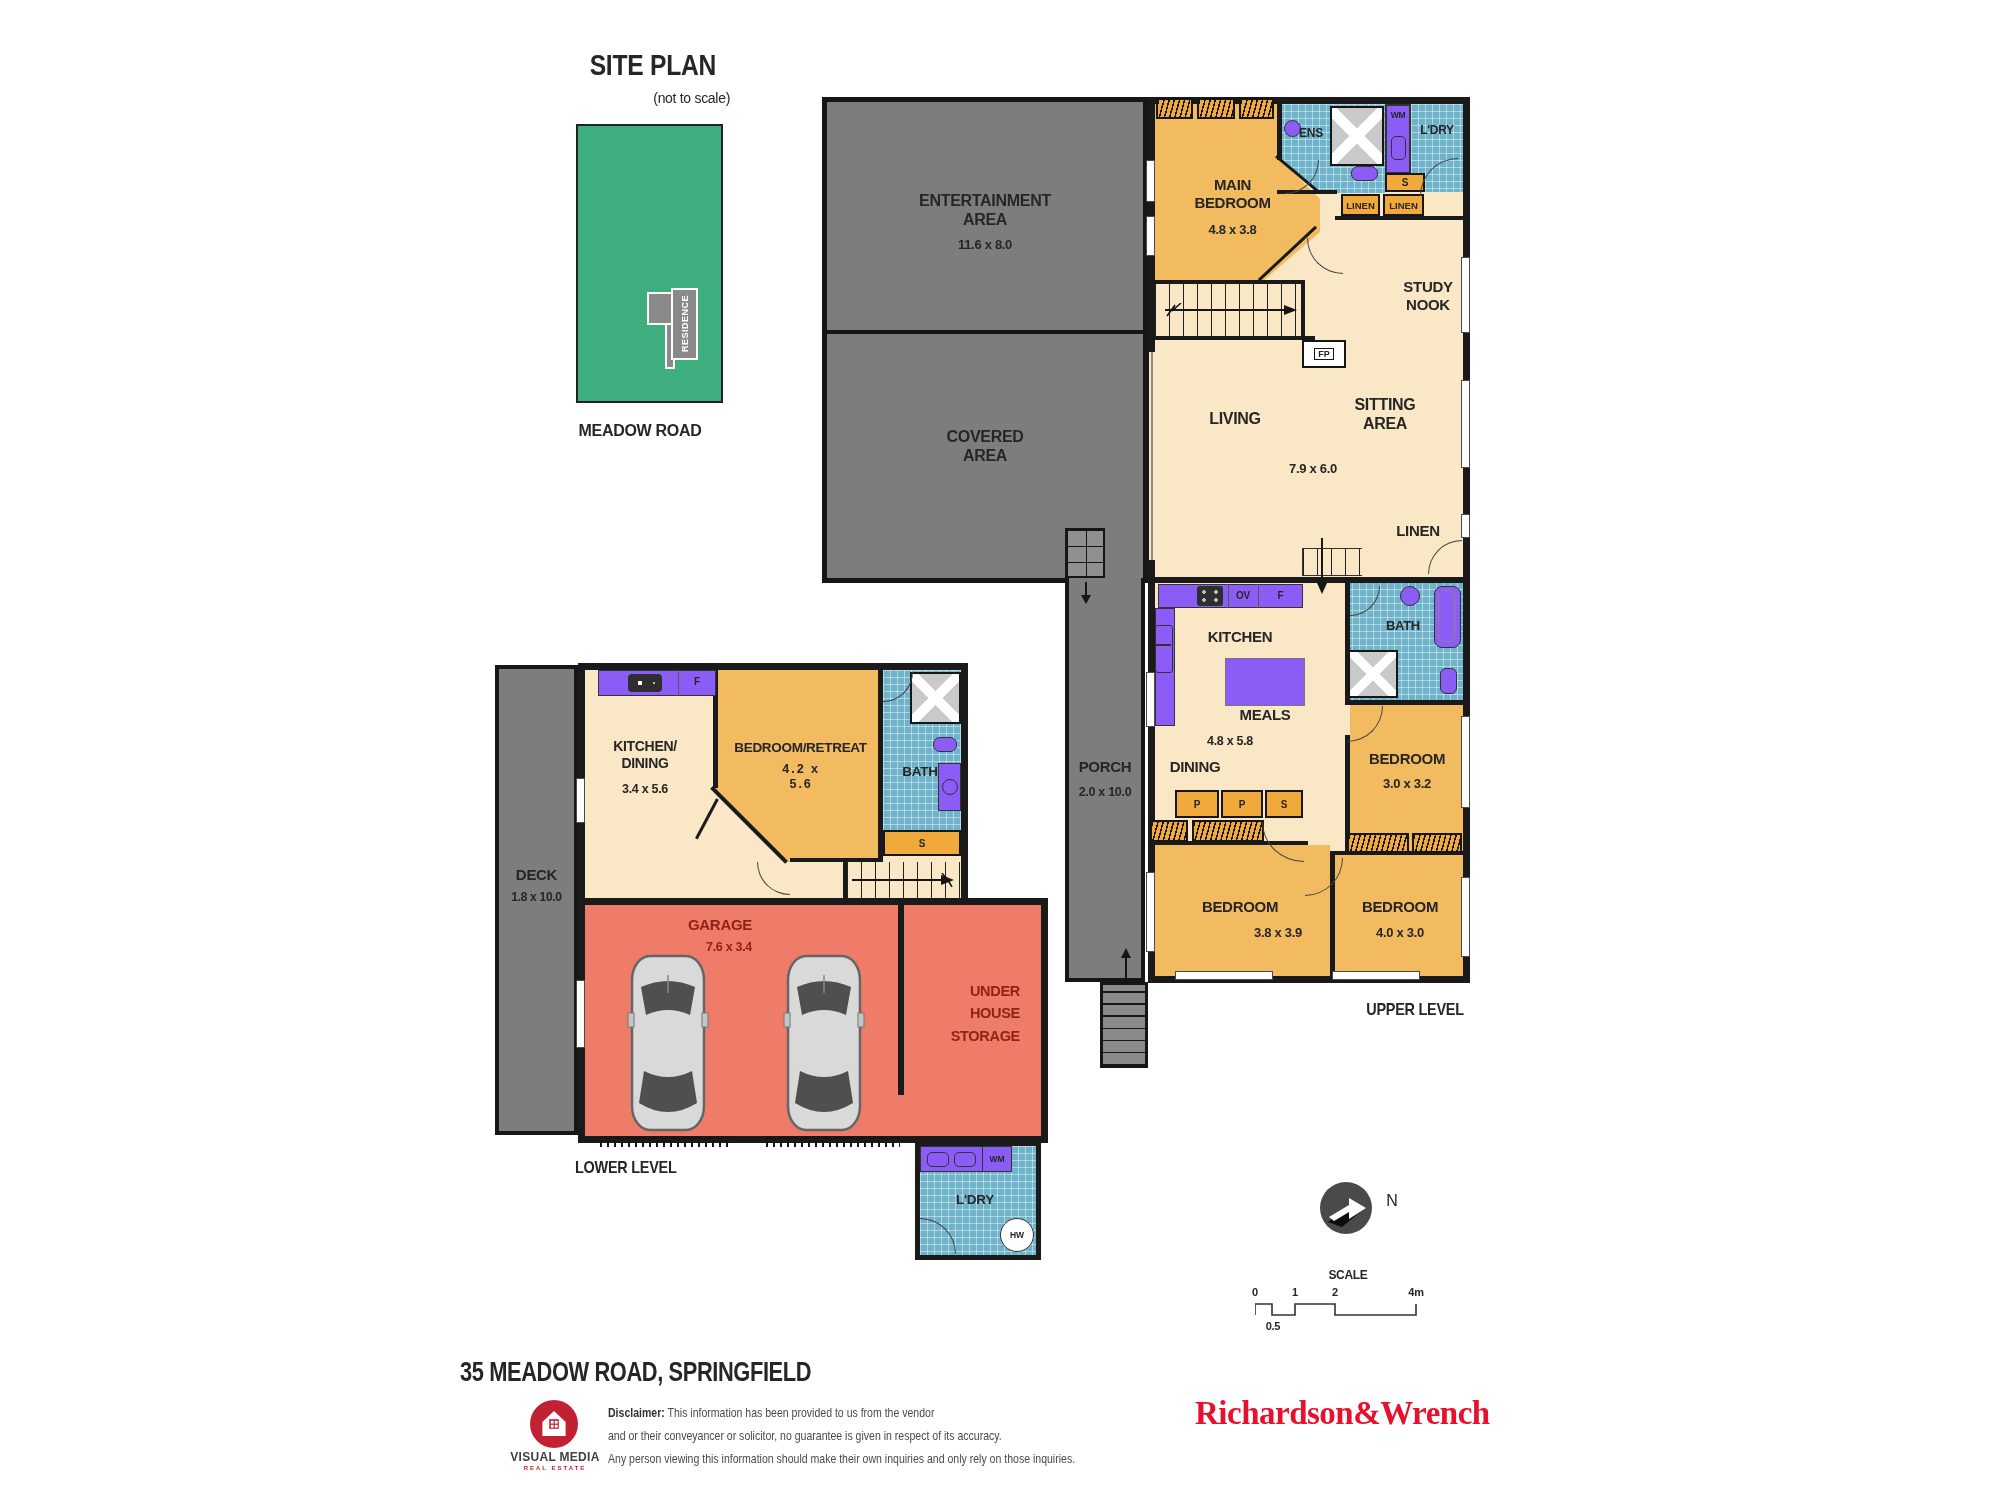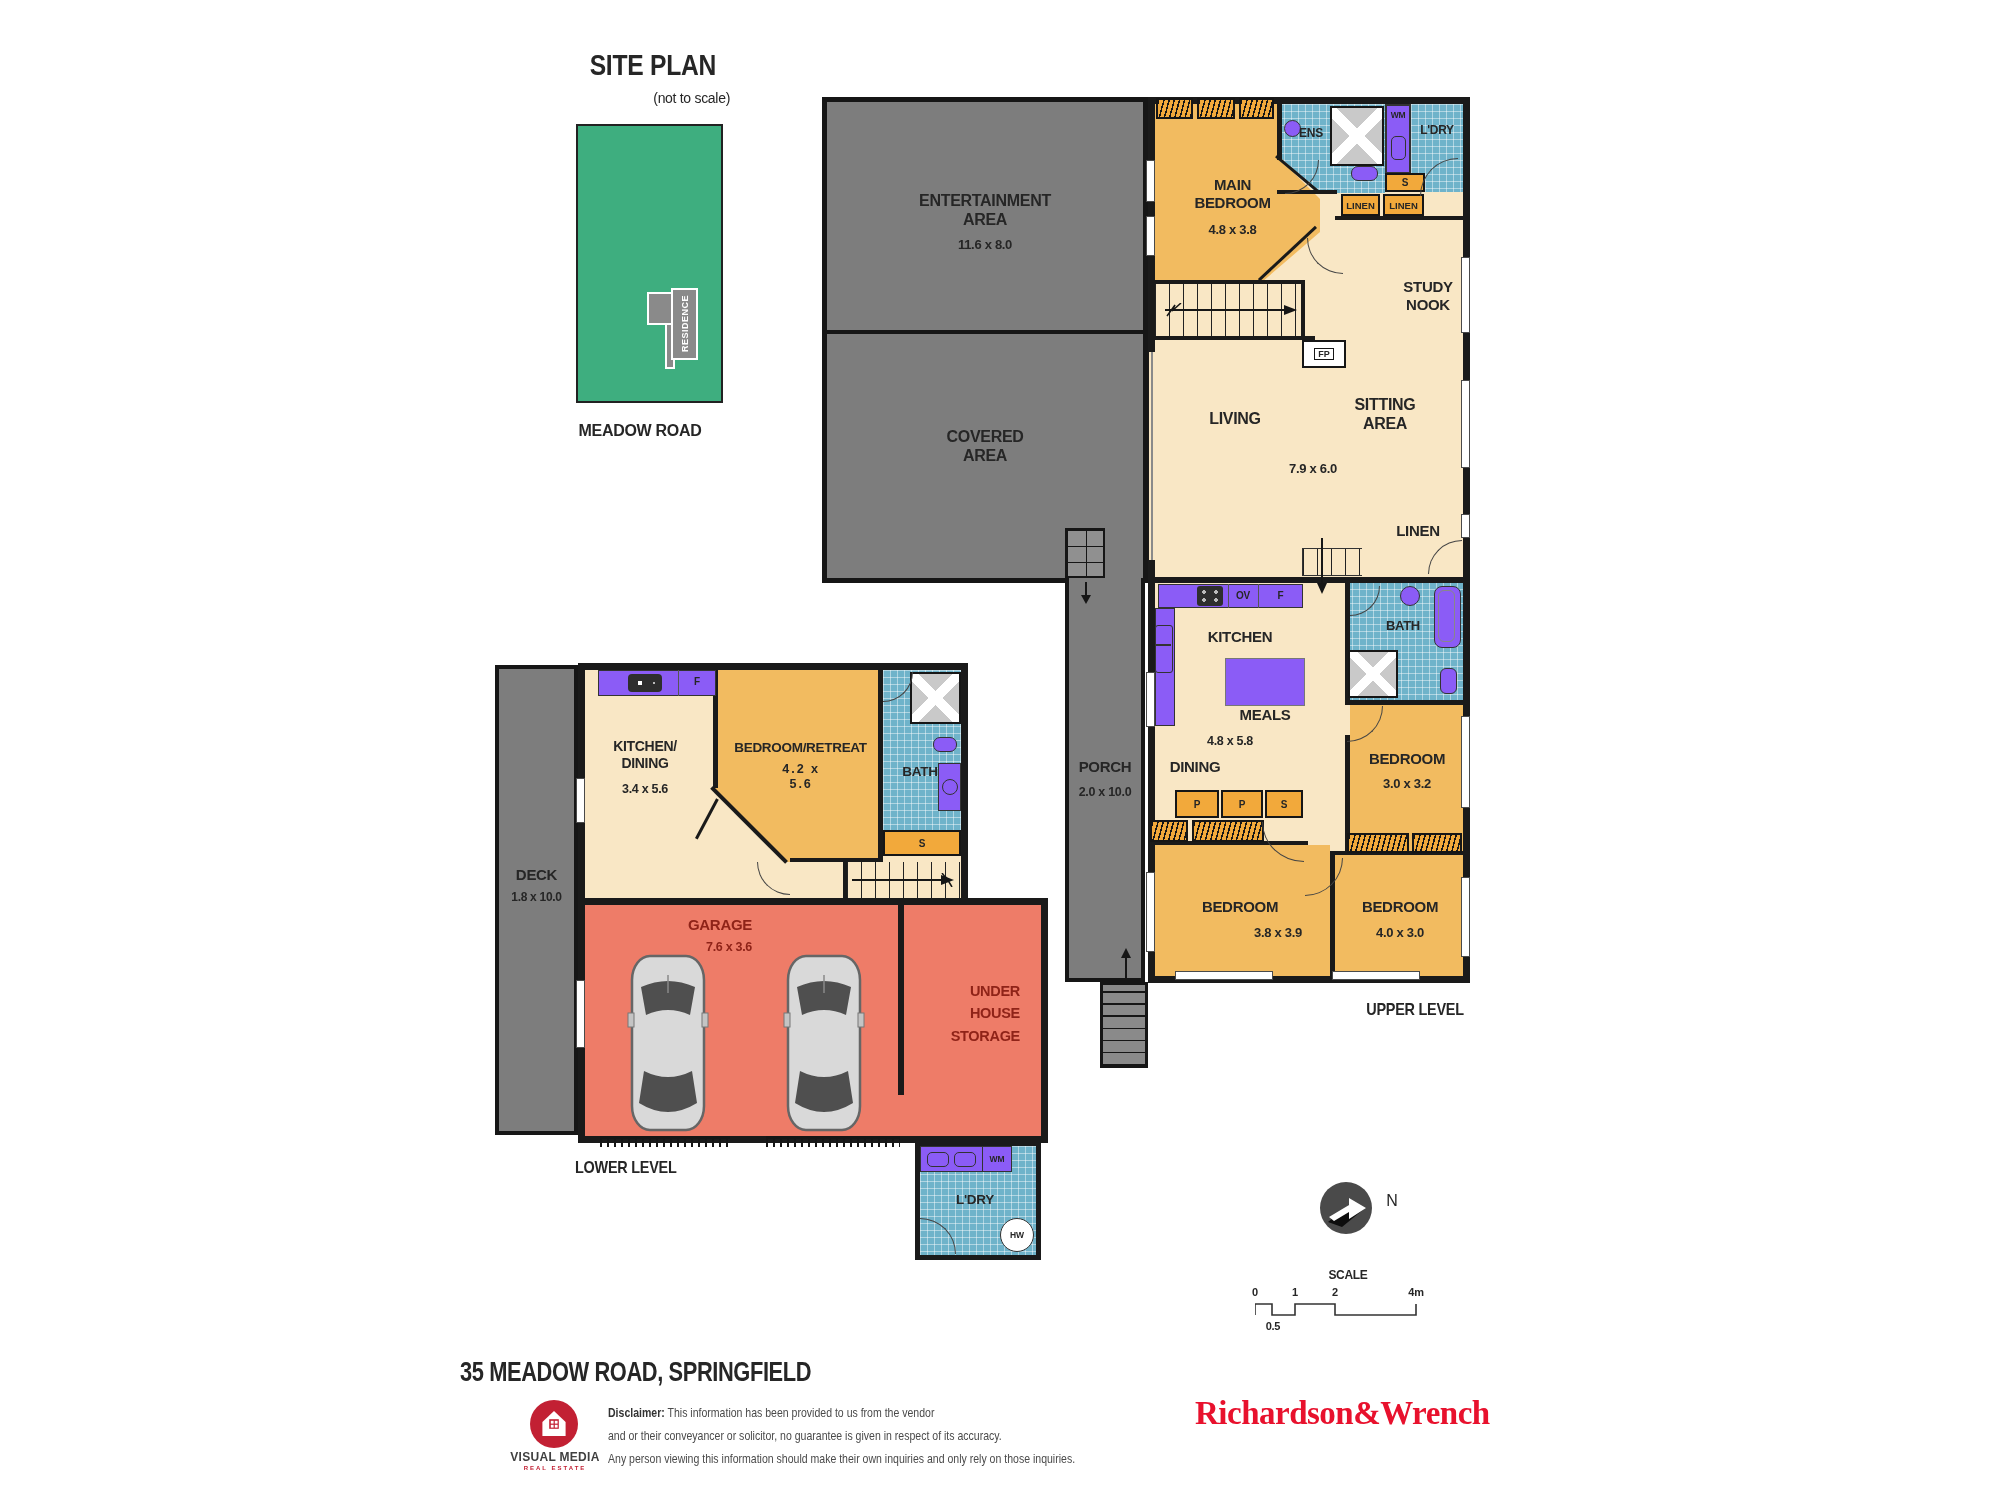--- a/index.html
+++ b/index.html
@@ -265,21 +265,21 @@
       <line x1="0" y1="7" x2="90" y2="7" stroke="#161616" stroke-width="2"></line>
         <polygon points="89,2 89,12 102,7" fill="#161616"></polygon>
       <polyline points="100,14 94,4 97,9 90,0" fill="none" stroke="#161616" stroke-width="1.5"></polyline>
     </svg>
     <div class="arcbl" style="left:757px;top:862px;width:33px;height:33px;"></div>
 
     <div class="winw" style="left:576px;top:778px;width:9px;height:45px;"></div>
     <div class="winw" style="left:576px;top:980px;width:9px;height:68px;"></div>
 
     <div class="lbl dkred" style="left:652px;top:916px;width:100px;font-size:15px;">GARAGE</div>
-    <div class="lbl dkred" style="left:652px;top:940px;width:100px;font-size:12.5px;">7.6 x 3.6</div>
+    <div class="lbl dkred" style="left:652px;top:940px;width:100px;font-size:12.5px;">7.6 x 3.4</div>
     <svg class="a" style="left:627px;top:953px;" width="82" height="180" viewBox="0 0 82 180">
       <rect x="5" y="3" width="72" height="174" rx="18" ry="24" fill="#d9d9d9" stroke="#666" stroke-width="2.5"></rect>
       <rect x="1" y="60" width="6" height="14" fill="#c4c4c4" stroke="#777" stroke-width="1"></rect>
       <rect x="75" y="60" width="6" height="14" fill="#c4c4c4" stroke="#777" stroke-width="1"></rect>
       <path d="M14,34 Q41,22 68,34 L63,62 Q41,52 19,62 Z" fill="#4f4f4f"></path>
       <path d="M17,118 Q41,130 65,118 L70,150 Q41,168 12,150 Z" fill="#4f4f4f"></path>
       <line x1="41" y1="22" x2="41" y2="40" stroke="#888" stroke-width="1.5"></line>
     </svg>
     <svg class="a" style="left:783px;top:953px;" width="82" height="180" viewBox="0 0 82 180">
       <rect x="5" y="3" width="72" height="174" rx="18" ry="24" fill="#d9d9d9" stroke="#666" stroke-width="2.5"></rect>

